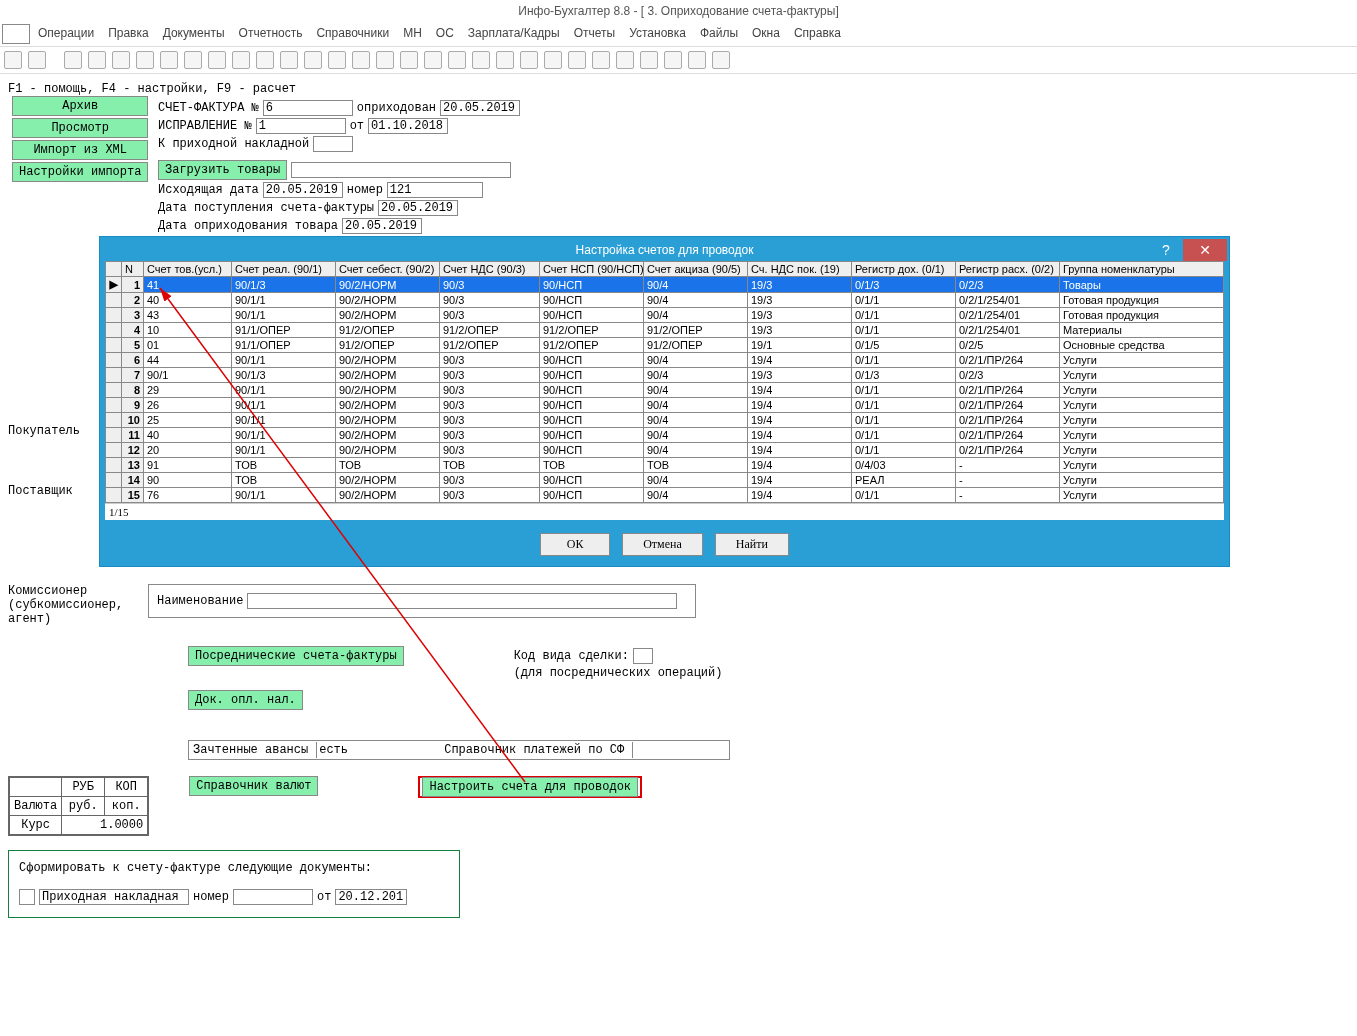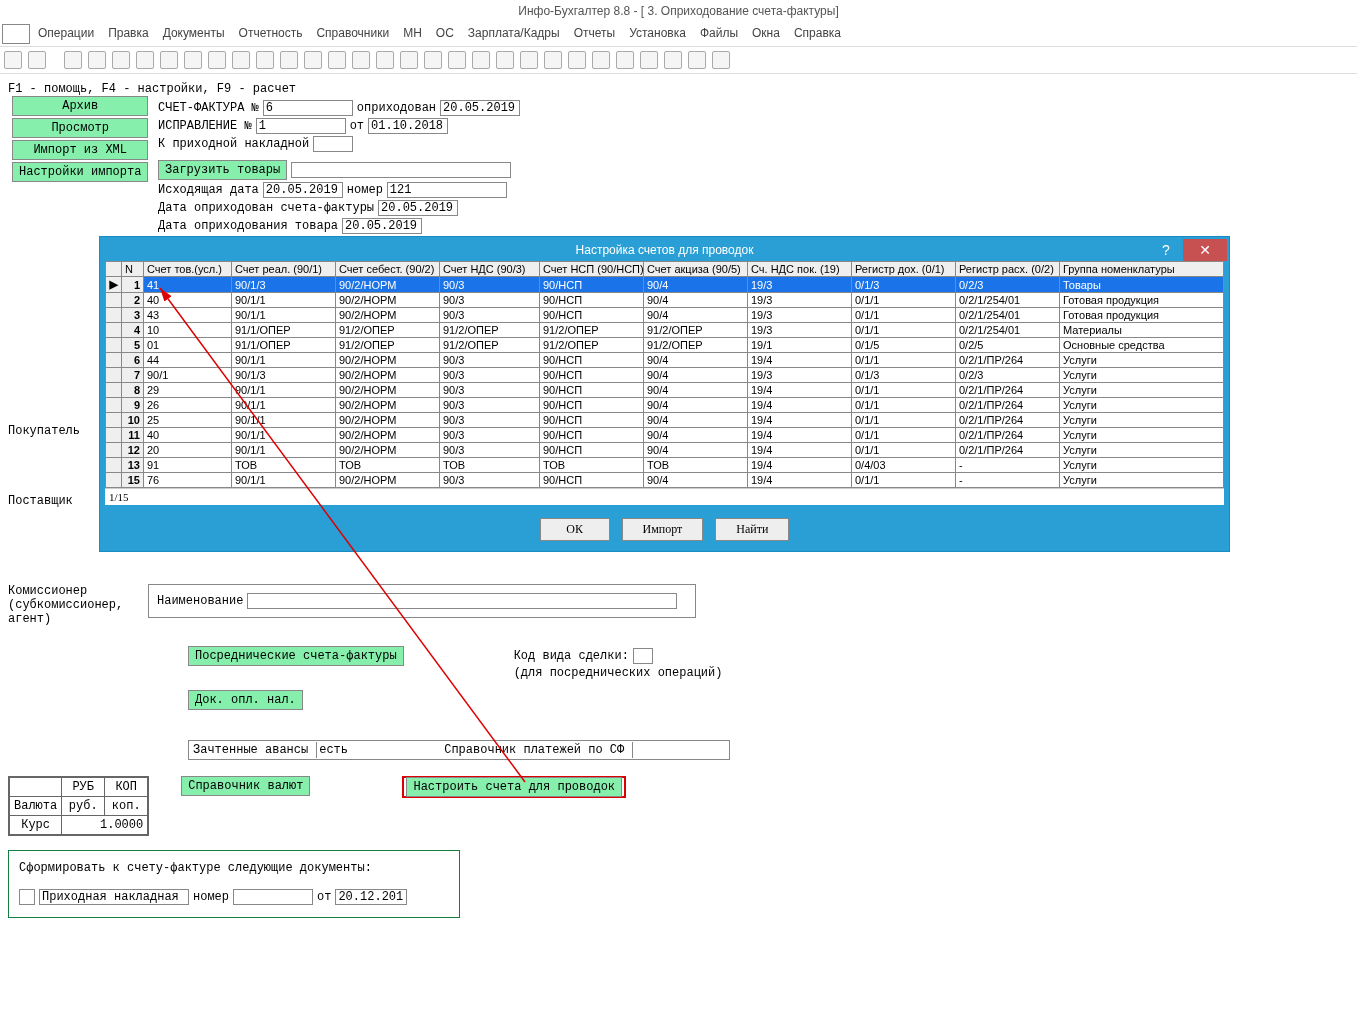--- a/index.html
+++ b/index.html
@@ -124,34 +124,34 @@
       <input class="inp" style="width: 40px;">
     </div>
     <div class="row" style="margin-top:8px">
       <span class="btn small">Загрузить товары</span>
       <input class="inp" style="width: 220px;">
     </div>
     <div class="row">
       <span class="lbl">Исходящая дата</span>
       <input class="inp" style="width: 80px;" value="20.05.2019">
       <span class="lbl">номер</span>
-      <input class="inp" style="width: 120px;" value="121">
-    </div>
-    <div class="row">
-      <span class="lbl">Дата оприходован счета-фактуры</span>
+      <input class="inp" style="width: 96px;" value="121">
+    </div>
+    <div class="row">
+      <span class="lbl">Дата поступления счета-фактуры</span>
       <input class="inp" style="width: 80px;" value="20.05.2019">
     </div>
     <div class="row">
       <span class="lbl">Дата оприходования товара</span>
       <input class="inp" style="width: 80px;" value="20.05.2019">
     </div>
   </div>
 
   <div style="position:absolute;left:8px;top:350px" class="section-lbl">Покупатель</div>
-  <div style="position:absolute;left:8px;top:420px" class="section-lbl">Поставщик</div>
+  <div style="position:absolute;left:8px;top:410px" class="section-lbl">Поставщик</div>
 
   <div class="bottom-area">
     <div style="display:flex;align-items:flex-start;gap:10px">
       <div class="section-lbl" style="white-space:pre-line;width:130px">Комиссионер
 (субкомиссионер,
 агент)</div>
       <fieldset style="border:1px solid #888;padding:6px 8px;width:530px">
         <div class="row">
           <span class="lbl">Наименование</span>
           <input class="inp" style="width: 430px;">
@@ -174,21 +174,21 @@
       <span class="btn small">Док. опл. нал.</span>
     </div>
 
     <div class="row" style="margin-top:30px;margin-left:180px;border:1px solid #888;width:540px;padding:0">
       <span class="lbl" style="padding:2px 4px">Зачтенные авансы</span>
       <input class="inp" style="border-top: none; border-right: none; border-bottom: none; border-image: initial; border-left: 1px solid rgb(136, 136, 136); width: 120px;" value="есть">
       <span class="lbl" style="padding:2px 4px">Справочник платежей по СФ</span>
       <input class="inp" style="border-top: none; border-right: none; border-bottom: none; border-image: initial; border-left: 1px solid rgb(136, 136, 136); width: 50px;">
     </div>
 
-    <div class="row" style="margin-top:16px;align-items:flex-start;gap:12px">
+    <div class="row" style="margin-top:16px;align-items:flex-start;gap:20px">
       <div class="cur-box">
         <table>
           <tbody>
               <tr>
                 <td></td>
                 <td>РУБ</td>
                 <td>КОП</td>
               </tr>
           <tr>
                 <td>Валюта</td>
@@ -437,40 +437,54 @@
               <td>ТОВ</td>
               <td>ТОВ</td>
               <td>ТОВ</td>
               <td>19/4</td>
               <td>0/4/03</td>
               <td>-</td>
               <td>Услуги</td>
             </tr>
             <tr>
               <td class="rownum"></td>
+              <td class="rownum">14</td>
+              <td>90</td>
+              <td>ТОВ</td>
+              <td>90/2/НОРМ</td>
+              <td>90/3</td>
+              <td>90/НСП</td>
+              <td>90/4</td>
+              <td>19/4</td>
+              <td>РЕАЛ</td>
+              <td>-</td>
+              <td>Услуги</td>
+            </tr>
+            <tr>
+              <td class="rownum"></td>
               <td class="rownum">15</td>
               <td>76</td>
               <td>90/1/1</td>
               <td>90/2/НОРМ</td>
               <td>90/3</td>
               <td>90/НСП</td>
               <td>90/4</td>
               <td>19/4</td>
               <td>0/1/1</td>
               <td>-</td>
               <td>Услуги</td>
             </tr>
           </tbody>
       </table>
       <div class="dlg-status">1/15</div>
     </div>
   </div>
   <div class="dlg-btns">
     <button class="dbtn">ОК</button>
-    <button class="dbtn">Импорт</button>
+    <button class="dbtn">Отмена</button>
     <button class="dbtn">Найти</button>
   </div>
 </div>
 
 <svg class="arrow-svg" width="1357" height="1036">
   <defs>
       <marker id="ah" markerWidth="10" markerHeight="10" refX="9" refY="3" orient="auto">
         <path d="M0,0 L9,3 L0,6 Z" fill="#d00"></path>
       </marker>
     </defs>

